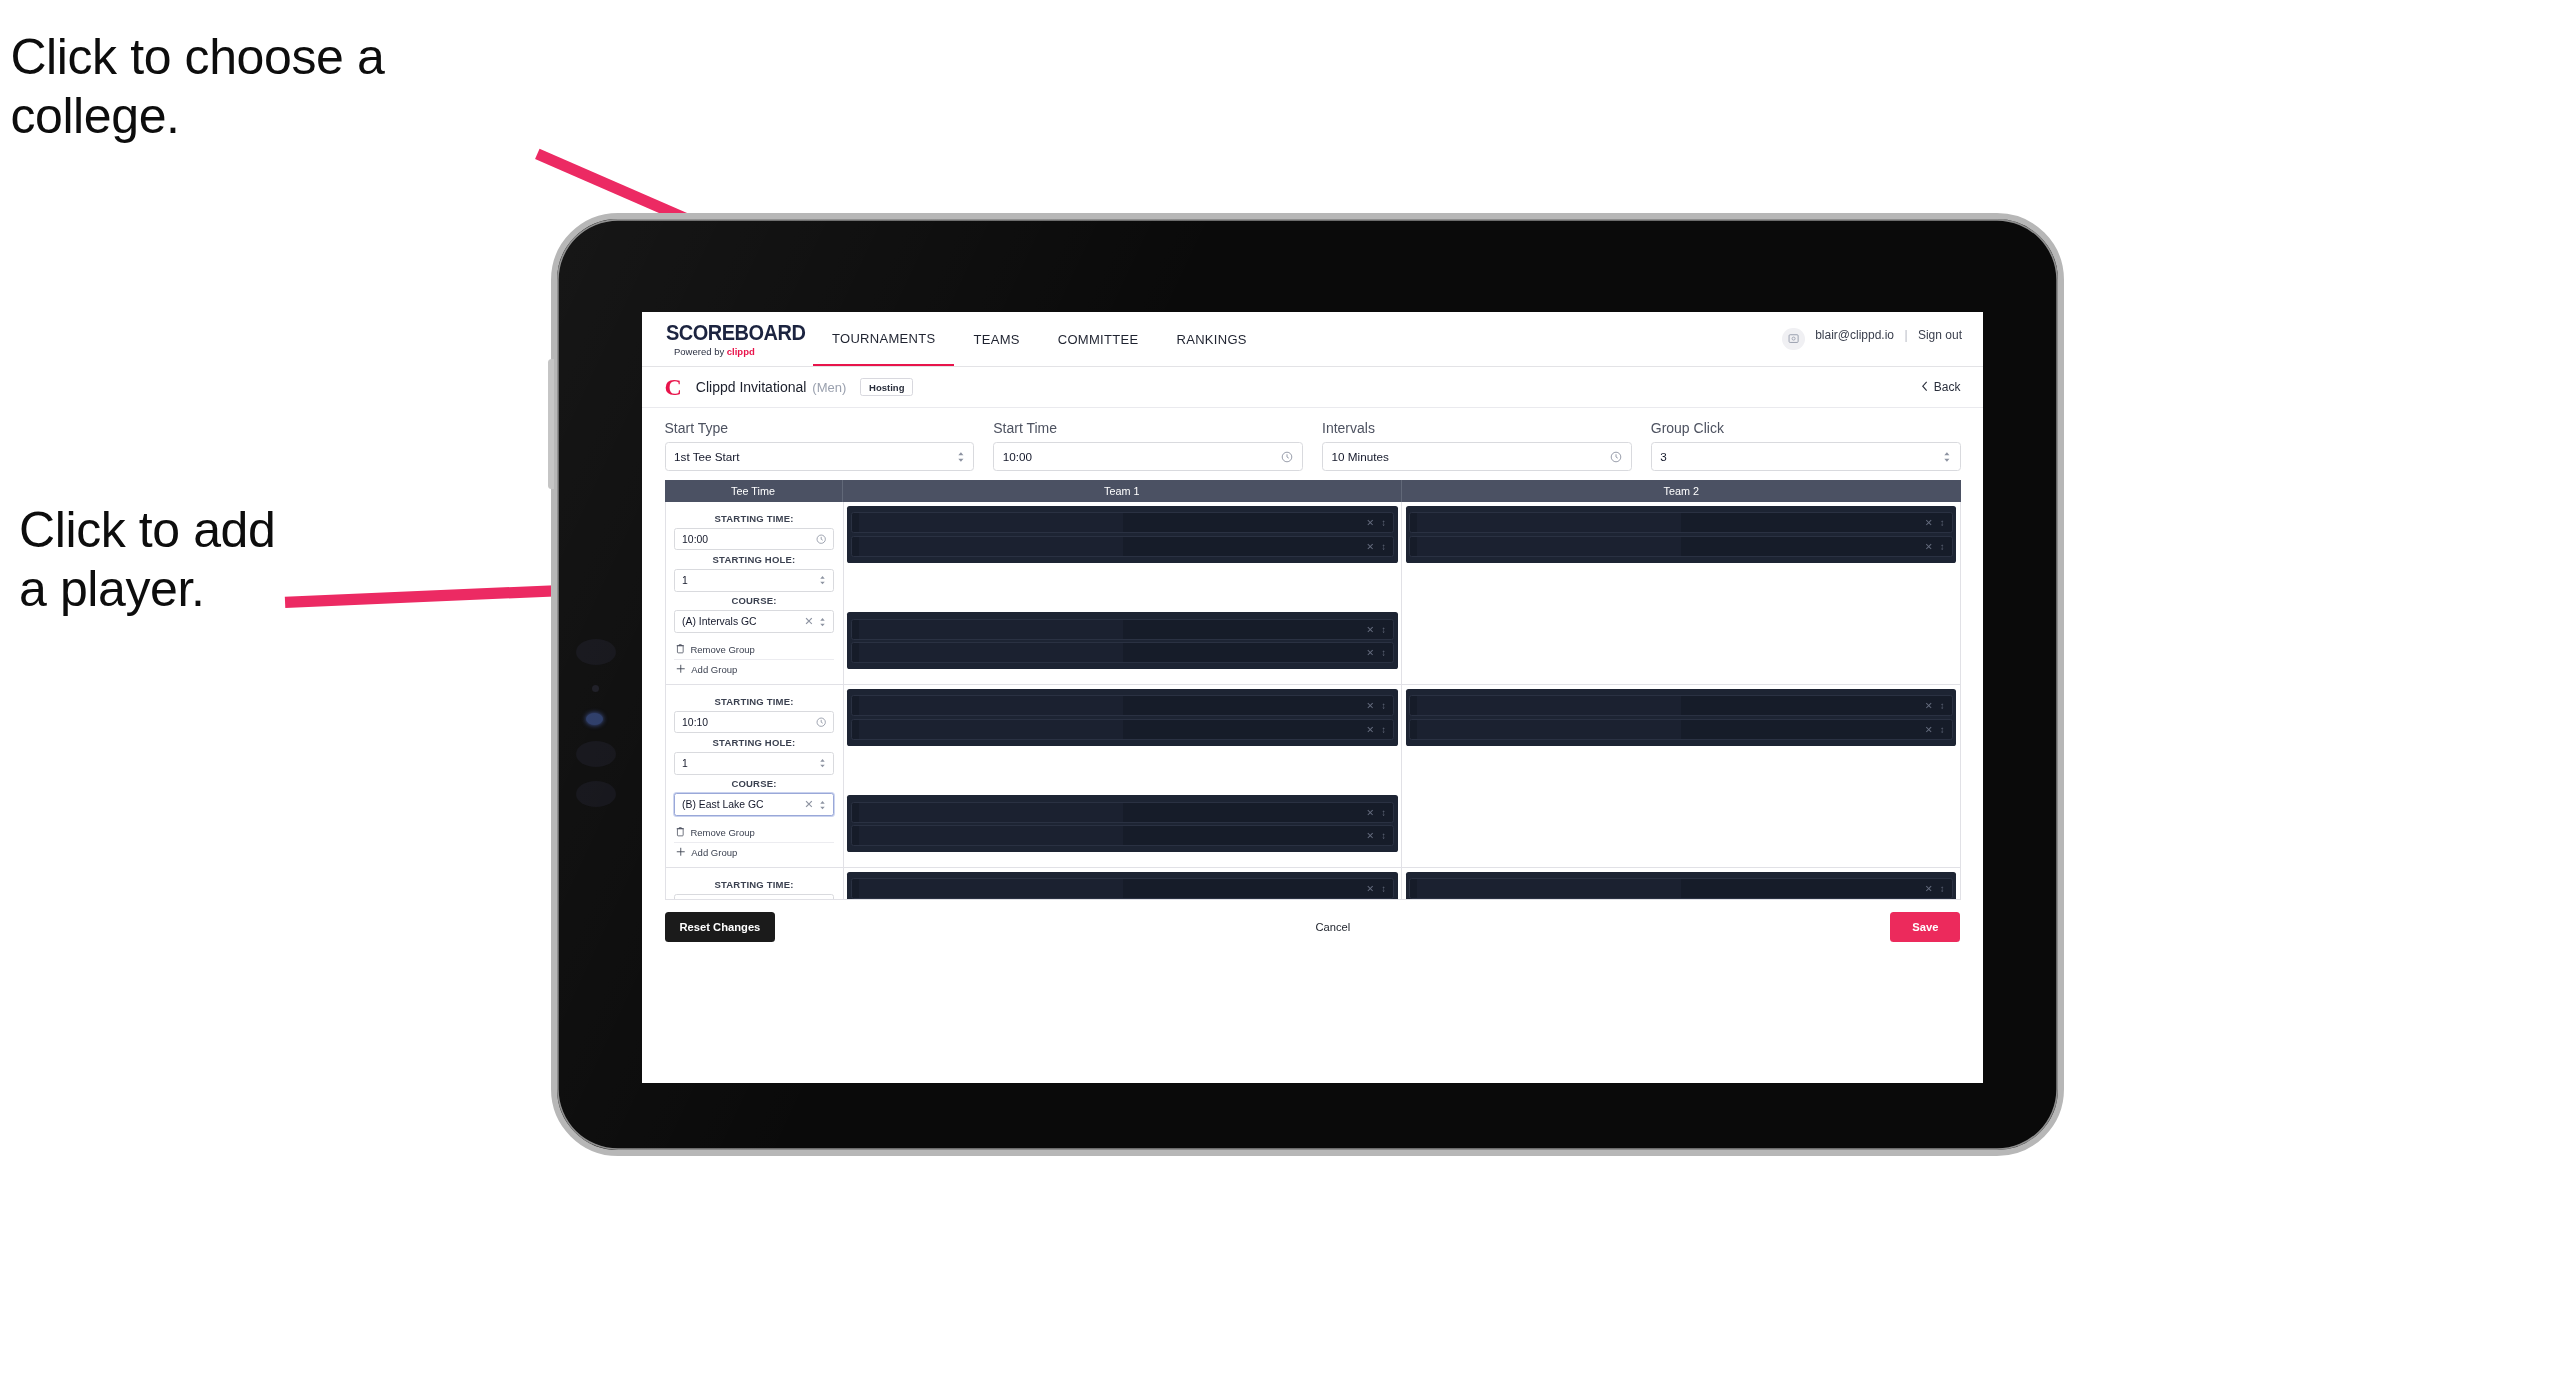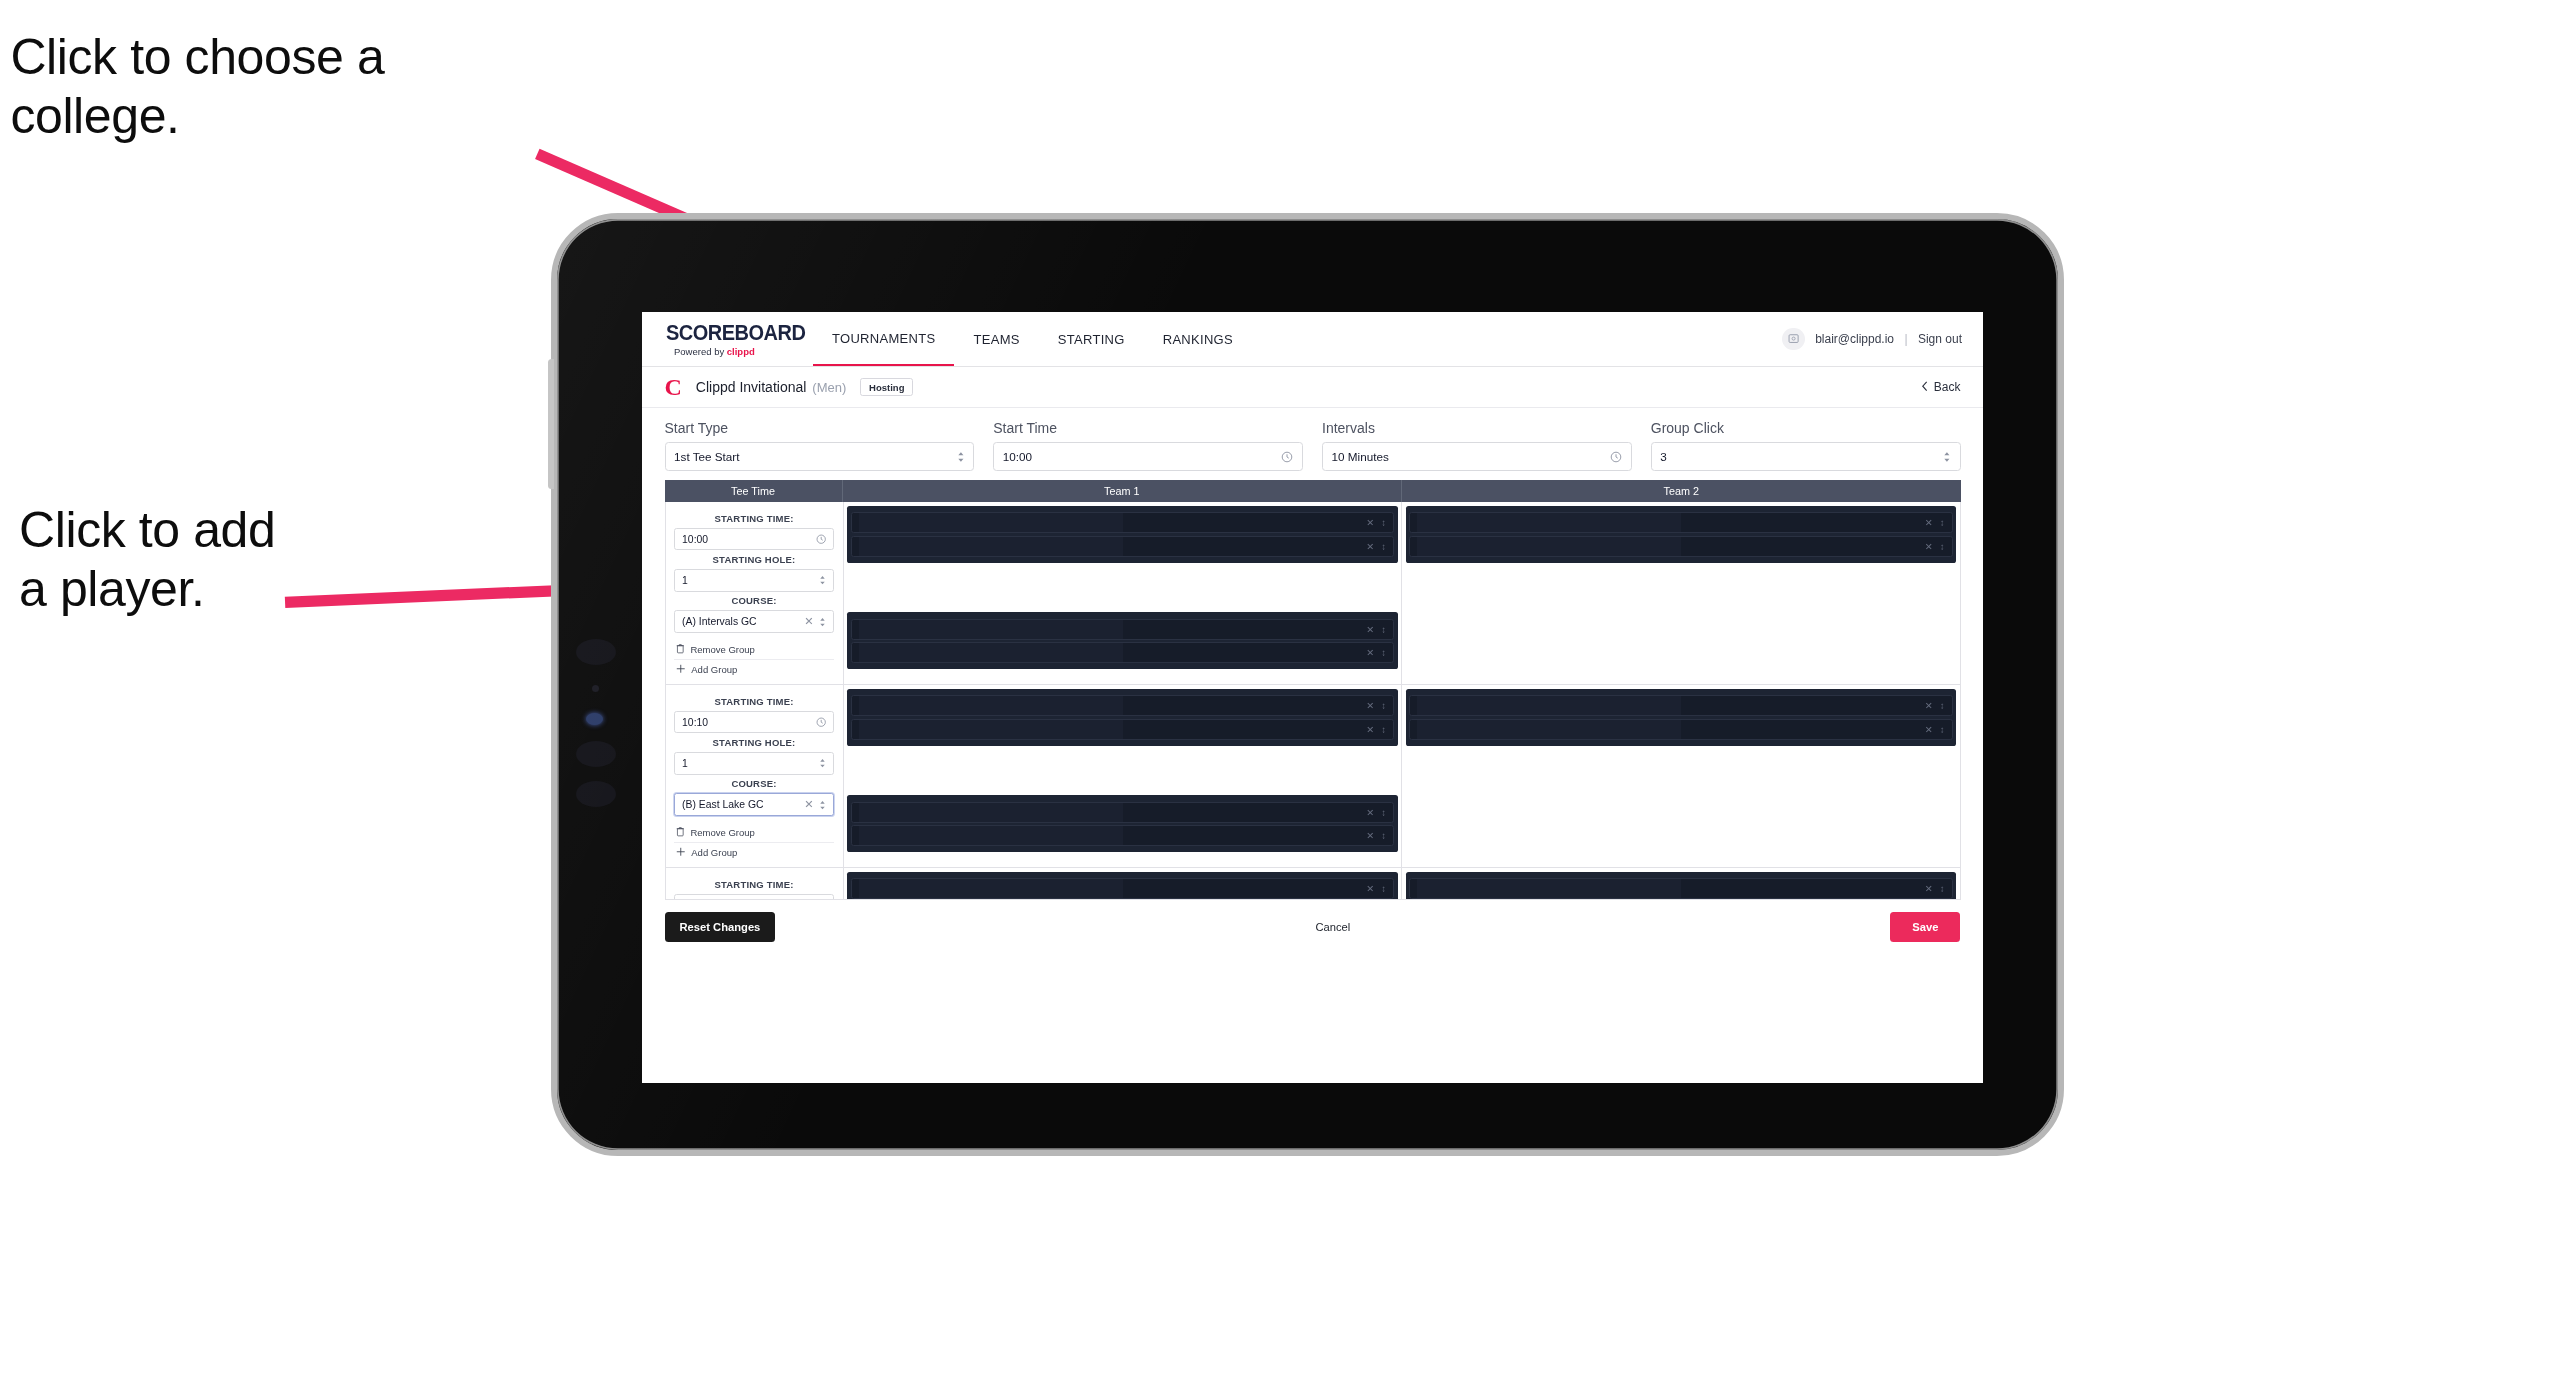--- a/index.html
+++ b/index.html
@@ -73,21 +73,21 @@
   .brand-sub{font-size:9.5px;color:#2b3042;margin-top:4.3px;padding-left:8px;}
   .brand-sub b{color:#e8144b;font-weight:bold;}
   .navlinks{display:flex;align-items:stretch;height:54px;margin-left:24px;}
   .navlink{
     display:flex;align-items:center;padding:0 19px;
     font-size:13px;letter-spacing:0.3px;color:#1f2330;
     height:100%;box-sizing:border-box;cursor:pointer;
   }
   .navlink.active{border-bottom:2.6px solid #e8144b;}
   #nav-right{
-    margin-left:auto;display:flex;align-items:center;gap:10.4px;padding-right:21px;
+    margin-left:auto;display:flex;gap:10.4px;padding-right:21px;
     font-size:12px;color:#3a3f4d;
   }
   #user-avatar{
     width:22.5px;height:22.5px;border-radius:50%;background:#f0f0f3;
     display:flex;align-items:center;justify-content:center;color:#9aa0ae;font-size:10.4px;
   }
   #signout{cursor:pointer;}
   .pipe{color:#b9bcc5;}
 
   
@@ -221,21 +221,21 @@
 
     <div id="topnav">
       <div id="brand">
         <div class="brand-word">SCOREBOARD</div>
         <div class="brand-sub"><span>Powered by </span><b>clippd</b></div>
       </div>
 
       <div class="navlinks">
         <div class="navlink active">TOURNAMENTS</div>
         <div class="navlink">TEAMS</div>
-        <div class="navlink">STARTING</div>
+        <div class="navlink">COMMITTEE</div>
         <div class="navlink">RANKINGS</div>
       </div>
 
       <div id="nav-right">
         <div id="user-avatar">
           <svg width="11.2" height="11.2" viewBox="0 0 16 16">
               <rect x="1.5" y="2.5" width="13" height="11" rx="1.5" fill="none" stroke="#9aa0ae" stroke-width="1.4"></rect>
               <circle cx="8" cy="8" r="2.2" fill="none" stroke="#9aa0ae" stroke-width="1.3"></circle>
             </svg>
         </div>

